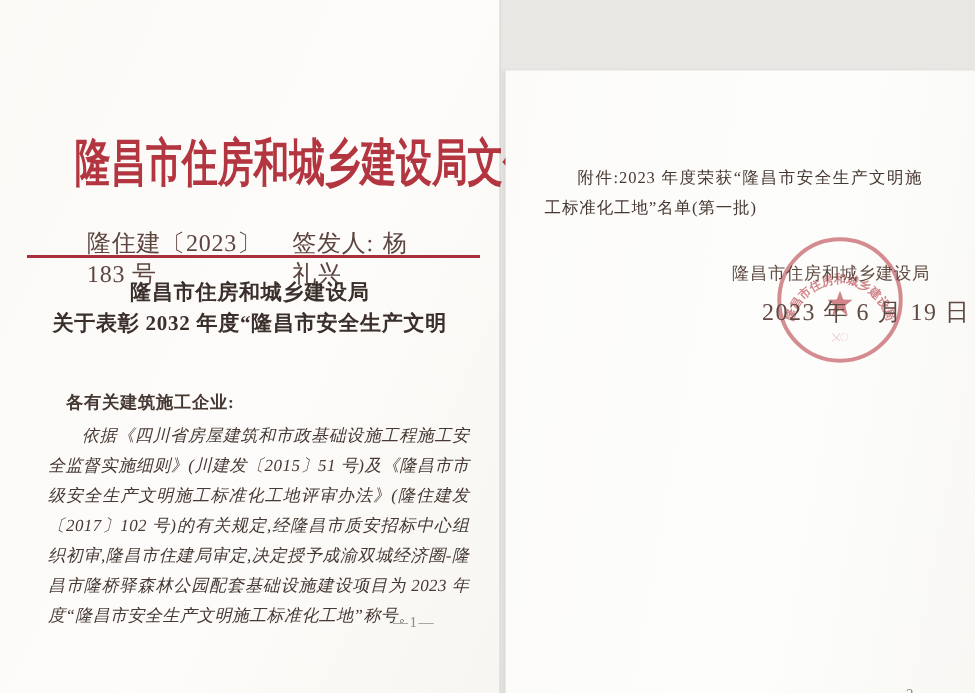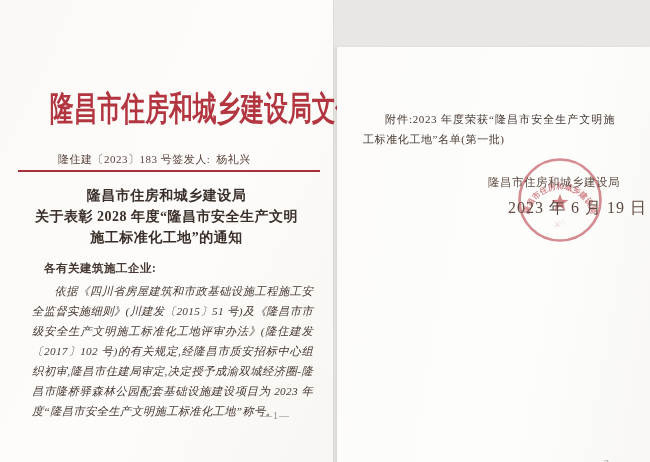--- a/index.html
+++ b/index.html
@@ -19,21 +19,21 @@
   .red-header{
     position:absolute;top:86px;left:0;width:100%;
     text-align:center;white-space:nowrap;
     font-size:34px;font-weight:bold;color:#b23540;
     transform:scaleX(0.70);transform-origin:center;
     letter-spacing:0px;
   }
   .doc-row{
     position:absolute;top:152px;left:58px;right:46px;
     display:flex;
-    font-size:11px;color:#5c443f;letter-spacing:0.5px;
+    font-size:16px;color:#5c443f;letter-spacing:0.5px;
   }
   .issuer span{color:#5c443f;}
   .issuer .name{margin-left:6px;}
   .red-rule{
     position:absolute;top:170px;left:18px;width:302px;height:2px;
     background:#a8303a;
   }
   .doc-title{
     position:absolute;top:185px;left:0;width:100%;
     text-align:center;font-size:14px;font-weight:bold;
@@ -92,22 +92,21 @@
       <span class="doc-num">隆住建〔2023〕183 号</span>
       <span class="issuer">
         <span>签发人:</span><span class="name">杨礼兴</span>
       </span>
     </div>
 
     <div class="red-rule"></div>
 
     <div class="doc-title">
       <div>隆昌市住房和城乡建设局</div>
-      <div>关于表彰 2028 年度“隆昌市安全生产文明</div>
-      <div>施工标准化工地”的通知</div>
+      <div>关于表彰 2032 年度“隆昌市安全生产文明</div>
     </div>
 
     <div class="salutation">各有关建筑施工企业:</div>
 
     <div class="body-text">依据《四川省房屋建筑和市政基础设施工程施工安全监督实施细则》(川建发〔2015〕51 号)及《隆昌市市级安全生产文明施工标准化工地评审办法》(隆住建发〔2017〕102 号)的有关规定,经隆昌市质安招标中心组织初审,隆昌市住建局审定,决定授予成渝双城经济圈-隆昌市隆桥驿森林公园配套基础设施建设项目为 2023 年度“隆昌市安全生产文明施工标准化工地”称号。</div>
 
     <div class="pagenum p1">—1—</div>
   </div>
 
   <div class="page-right">

